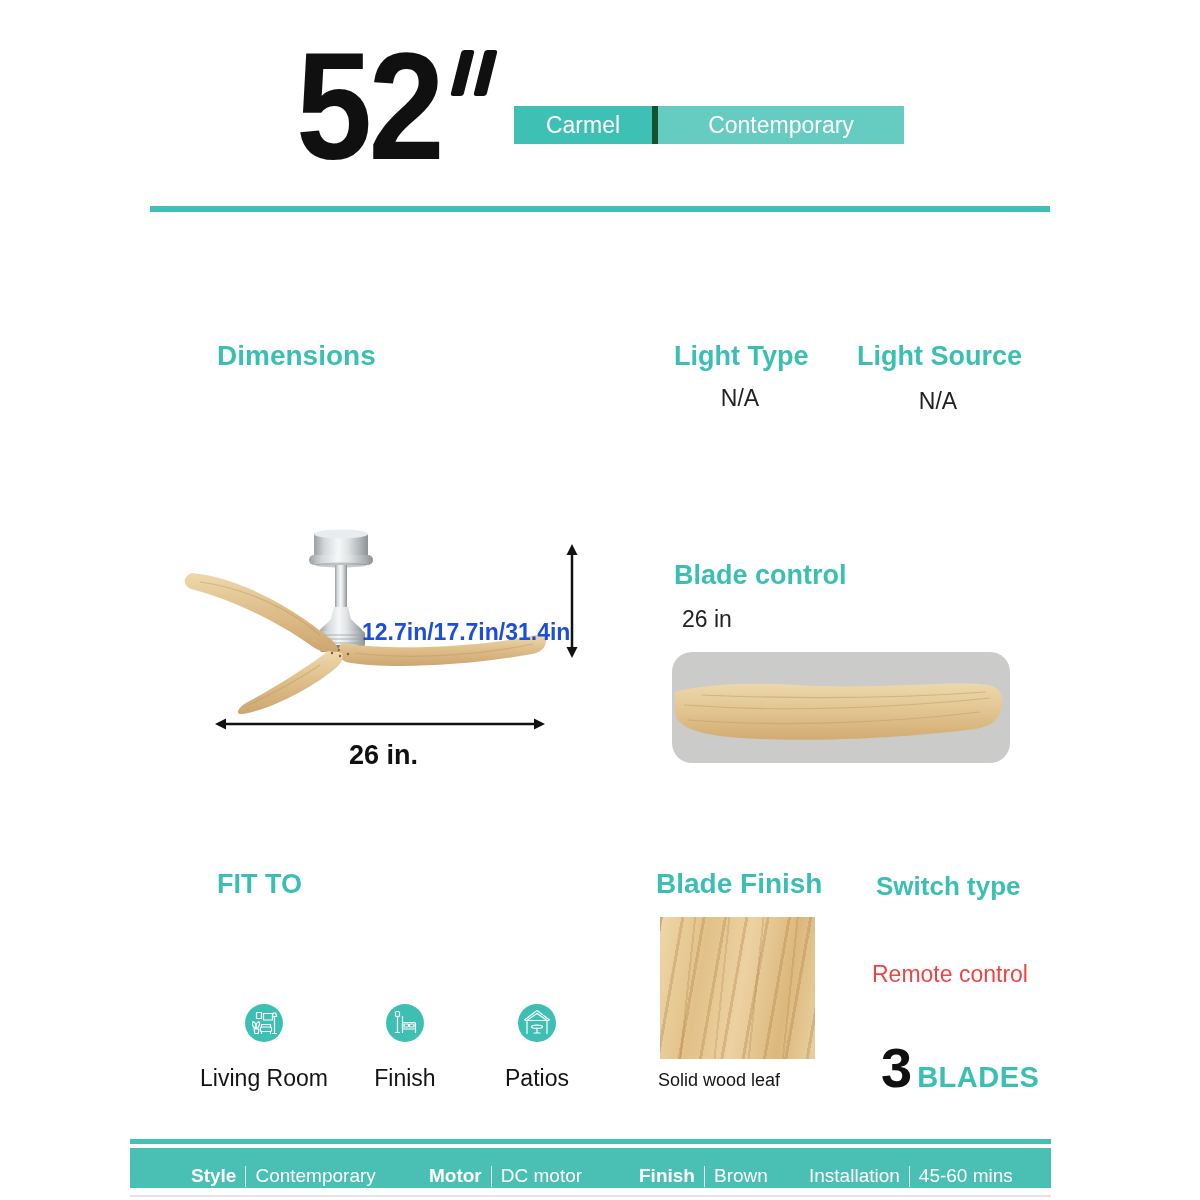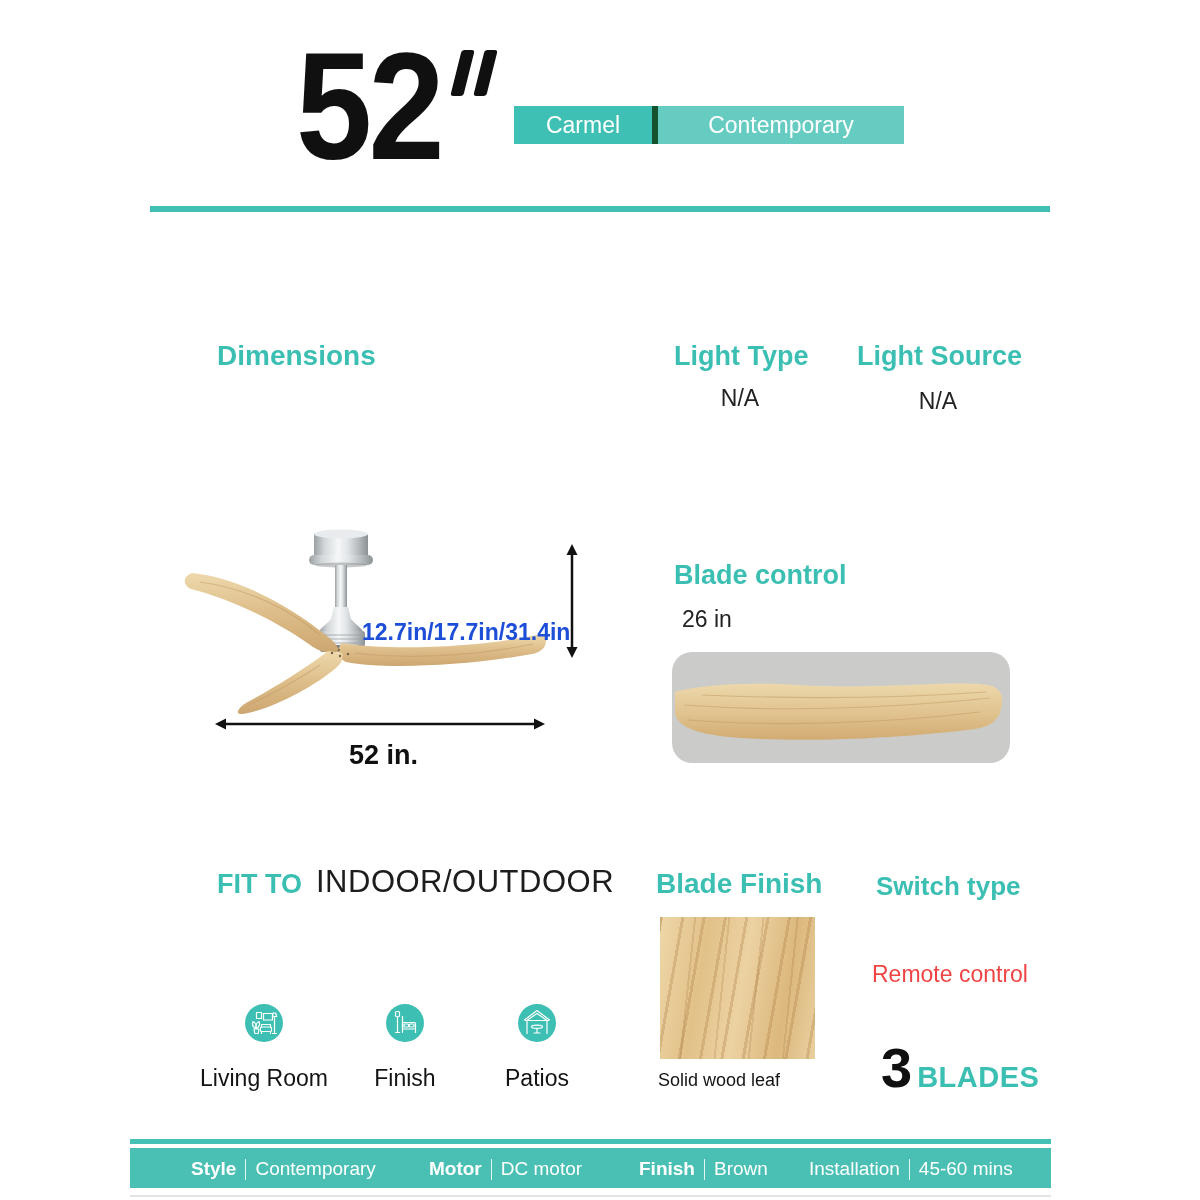--- a/index.html
+++ b/index.html
@@ -67,21 +67,21 @@
   
   .switch-heading { left:876px; top:871px; }
   .switch-value { left:872px; top:961px; font-size:23px; color:#ef4444; }
   .blades-group { left:881px; top:1040px; display:flex; align-items:baseline; }
   .blades-count { font-size:56px; font-weight:bold; color:#101010; line-height:1; }
   .blades-word { font-size:29px; font-weight:bold; color:#3bbfb2; margin-left:5px; letter-spacing:.5px; }
 
   
   .footer-line { left:130px; top:1139px; width:921px; height:5px; background:#45c0b4; }
   .footer-bar { left:130px; top:1148px; width:921px; height:40px; background:#4ac0b4; }
-  .footer-group { position:absolute; top:1px; height:100%; display:flex; align-items:center; gap:9px;
+  .footer-group { position:absolute; top:8px; height:100%; display:flex; align-items:center; gap:9px;
                   color:#fff; font-size:19px; white-space:nowrap; }
   .footer-group .lab { font-weight:bold; }
   .footer-group.g4 .lab { font-weight:normal; }
   .footer-sep { width:1px; height:21px; background:rgba(255,255,255,.85); }
   .g1 { left:61px; } .g2 { left:299px; } .g3 { left:509px; } .g4 { left:679px; }
   .bottom-hairline { left:130px; top:1195px; width:921px; height:2px; background:#e3e3e3; }
 </style>
 </head>
 <body>
 
@@ -151,39 +151,38 @@
     <path d="M12,10 L12,106" stroke="#111" stroke-width="2.5"></path>
     <path d="M12,1 L6.5,12 L17.5,12 Z" fill="#111"></path>
     <path d="M12,115 L6.5,104 L17.5,104 Z" fill="#111"></path>
   </svg>
   <div class="abs height-label">12.7in/17.7in/31.4in</div>
   <svg class="abs h-arrow" width="332" height="24" viewBox="0 0 332 24">
     <path d="M10,12 L322,12" stroke="#111" stroke-width="2.5"></path>
     <path d="M1,12 L12,6.5 L12,17.5 Z" fill="#111"></path>
     <path d="M331,12 L320,6.5 L320,17.5 Z" fill="#111"></path>
   </svg>
-  <div class="abs width-label">52 in.</div>
+  <div class="abs width-label">26 in.</div>
 
   <div class="abs teal-heading h27 blade-length-heading">Blade control</div>
   <div class="abs plain blade-length-value">26 in</div>
   <svg class="abs blade-svg" width="340" height="115" viewBox="0 0 340 115">
     <defs>
       <linearGradient id="woodH" x1="0" y1="0" x2="0" y2="1">
         <stop offset="0" stop-color="#ecd8ab"></stop>
           <stop offset="0.55" stop-color="#e0c28d"></stop>
         <stop offset="1" stop-color="#d2ab72"></stop>
       </linearGradient>
     </defs>
     <rect x="0" y="2" width="338" height="111" rx="20" fill="#cbcbc9"></rect>
     <path d="M3,42 C28,35 75,32 125,35 C205,40 278,30 316,35 C327,37 331,44 330,53 C329,66 323,76 303,79 C225,89 120,93 58,87 C26,84 4,77 3,62 Z" fill="url(#woodH)"></path>
     <path d="M12,55 C80,60 180,62 318,48 M16,70 C90,76 200,75 308,62 M30,45 C100,48 200,50 314,42" stroke="#c29c66" stroke-width="1.2" fill="none" opacity=".55"></path>
   </svg>
 
   <div class="abs teal-heading h27 fit-to-label">FIT TO</div>
-  <div class="abs fit-to-value">INDOOR/OUTDOOR</div>
 
   <div class="abs room room-living">
     <svg class="room-icon" width="40" height="40" viewBox="0 0 40 40">
       <circle cx="20" cy="20" r="19" fill="#3ebfb3"></circle>
       <g fill="none" stroke="#fff" stroke-width="1.2" stroke-linecap="round" stroke-linejoin="round">
         <rect x="12.5" y="9.5" width="5" height="6"></rect>
         <rect x="19.5" y="10.5" width="9" height="6.5"></rect>
         <path d="M11.5,25.5 c-2.5,-1.5 -3.5,-4.5 -2.5,-7 c2.5,1 3.5,4 2.5,7 Z"></path>
         <path d="M12.5,25.5 c2.5,-1.5 3.5,-4.5 2.5,-7 c-2.5,1 -3.5,4 -2.5,7 Z"></path>
         <path d="M10,26 h5 l-0.8,4.5 h-3.4 Z"></path>

